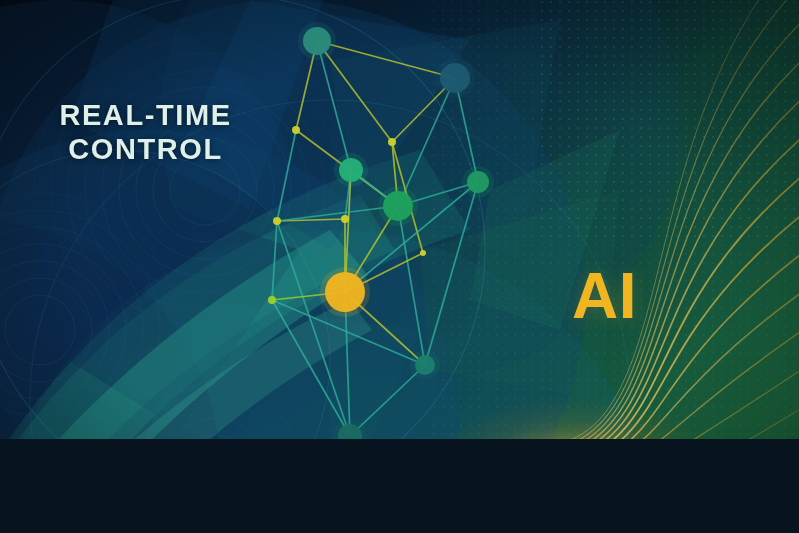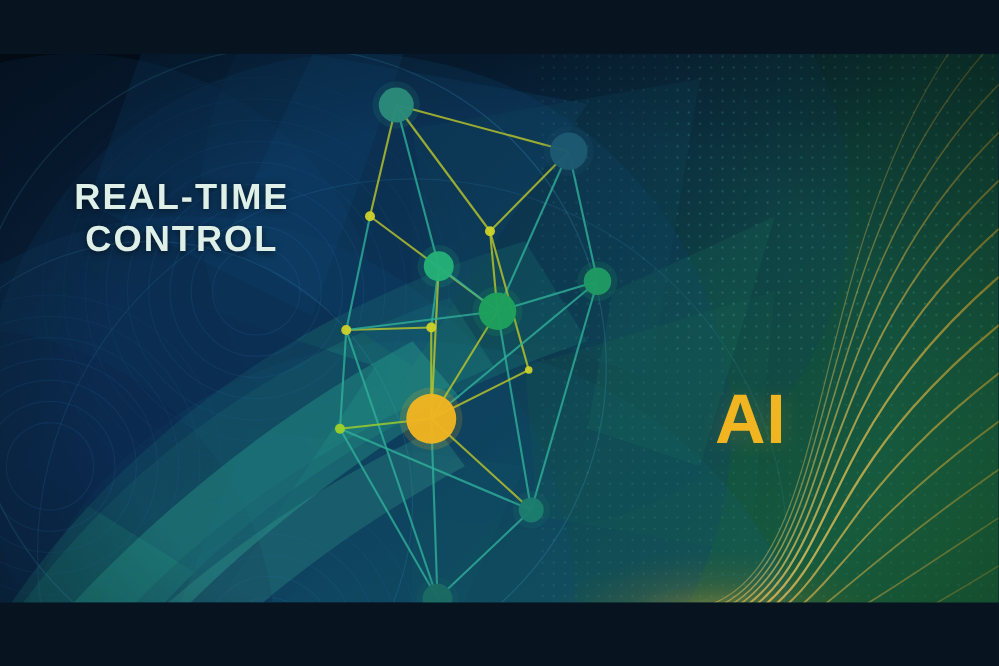--- a/index.html
+++ b/index.html
@@ -3,21 +3,20 @@
 <meta charset="utf-8">
 <title>AI Abstract Banner</title>
 <style>
   html,body{margin:0;padding:0;background:#07131f;}
   body{font-family:"Liberation Sans", sans-serif;}
   #stage{
     position:relative;
     width:799px;height:439px;
     overflow:hidden;
     background:#0a1c33;
-    margin-top:43px;
   }
   #stage svg.layer{position:absolute;left:0;top:0;width:799px;height:533px;display:block;}
   .label{
     position:absolute;
     color:#dff0e9;
     font-family:"Liberation Sans", sans-serif;
     font-weight:700;
     letter-spacing:0.055em;
     line-height:1.18;
     text-shadow:0 1px 6px rgba(0,0,0,.55);
@@ -30,21 +29,21 @@
     text-align:center;
     width:215px;
   }
   #label-uncertainty{
     left:505px; top:92px;
     font-size:26px;
   }
   #label-ai{
     position:absolute;
     left:572px; top:259px;
-    font-size:56px;
+    font-size:64px;
     font-weight:700;
     color:#f0b521;
     letter-spacing:0.01em;
     font-family:"Liberation Sans", sans-serif;
     text-shadow:0 2px 18px rgba(240,181,33,.22);
     user-select:none;
   }
 </style>
 </head>
 <body>

